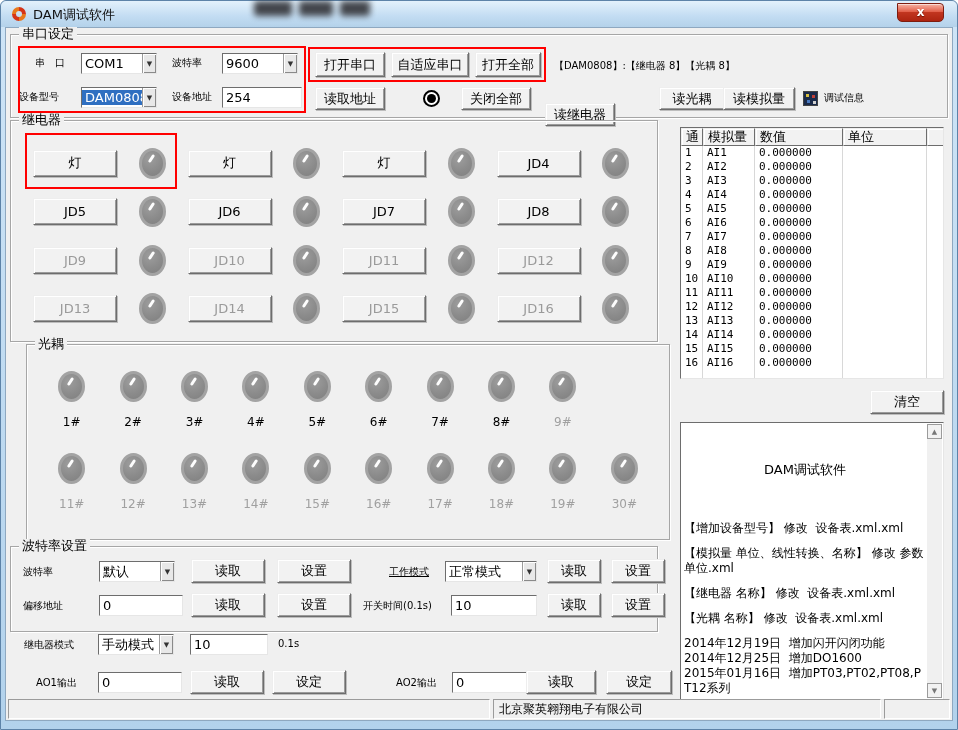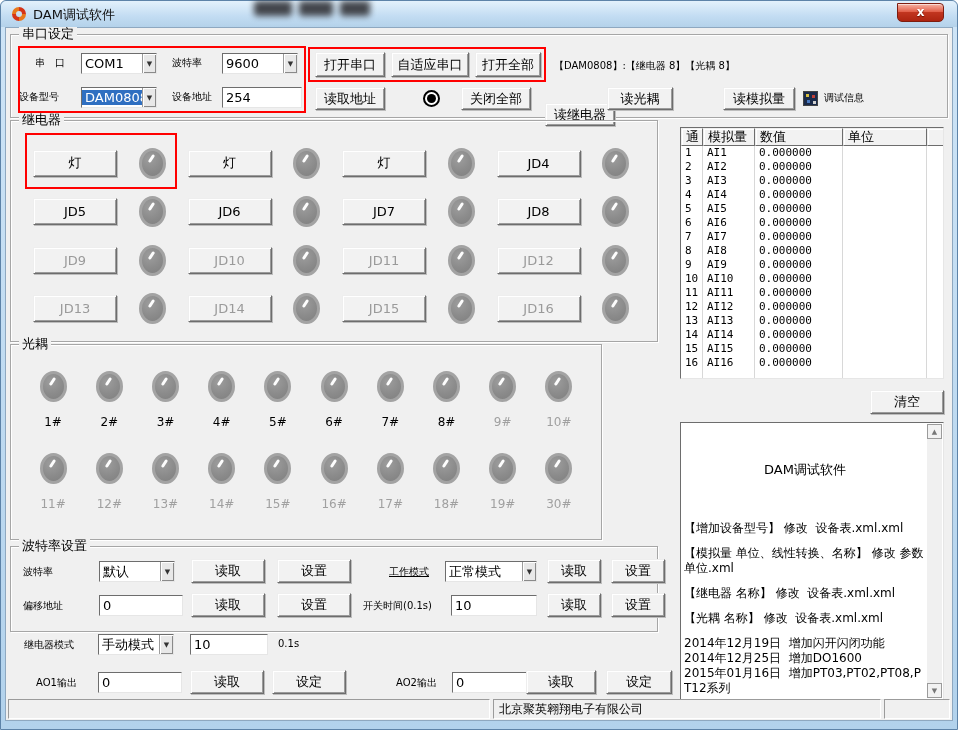--- a/index.html
+++ b/index.html
@@ -141,21 +141,21 @@
 
       <div class="btn" style="left:304px;top:17px;width:70px;height:25px;">打开串口</div>
       <div class="btn" style="left:380px;top:17px;width:78px;height:25px;">自适应串口</div>
       <div class="btn" style="left:464px;top:17px;width:66px;height:25px;">打开全部</div>
       <span class="lbl" style="left:543px;top:24px;">【DAM0808】:【继电器  8】【光耦 8】</span>
 
       <div class="btn" style="left:304px;top:52px;width:70px;height:23px;">读取地址</div>
       <div class="indicator" style="left:412px;top:55px;"></div>
       <div class="btn" style="left:450px;top:52px;width:70px;height:23px;">关闭全部</div>
       <div class="btn" style="left:534px;top:68px;width:70px;height:23px;">读继电器</div>
-      <div class="btn" style="left:596px;top:52px;width:66px;height:23px;">读光耦</div>
+      <div class="btn" style="left:648px;top:52px;width:66px;height:23px;">读光耦</div>
       <div class="btn" style="left:712px;top:52px;width:72px;height:23px;">读模拟量</div>
       <div class="debug-icon" style="left:792px;top:56px;">
         <i style="left:2px;top:2px;background:#d8c040;"></i>
           <i style="left:8px;top:3px;background:#c04038;"></i>
         <i style="left:3px;top:8px;background:#4878c0;"></i>
           <i style="left:9px;top:9px;background:#d0d0d0;"></i>
       </div>
       <span class="lbl" style="left:813px;top:56px;">调试信息</span>
 
       <div class="redbox" style="left:7px;top:11px;width:288px;height:67px;"></div>
@@ -226,21 +226,21 @@
             <div class="led"></div>
           </div>
           <div class="relay-cell">
             <div class="btn relay-btn disabled-look">JD16</div>
             <div class="led"></div>
           </div>
         </div>
       <div class="redbox" style="left:14px;top:12px;width:152px;height:56px;"></div>
     </div>
 
-    <div class="groupbox" style="left:4px;top:316px;width:592px;height:196px;">
+    <div class="groupbox" style="left:20px;top:316px;width:644px;height:196px;">
       <span class="gb-title">光耦</span>
       <div class="opto-row" style="top:26px;">
           <div class="opto-cell">
             <div class="led"></div>
             <div class="num">1#</div>
           </div>
           <div class="opto-cell">
             <div class="led"></div>
             <div class="num">2#</div>
           </div>
@@ -264,24 +264,20 @@
             <div class="led"></div>
             <div class="num">7#</div>
           </div>
           <div class="opto-cell">
             <div class="led"></div>
             <div class="num">8#</div>
           </div>
           <div class="opto-cell">
             <div class="led"></div>
             <div class="num dim">9#</div>
-          </div>
-          <div class="opto-cell">
-            <div class="led"></div>
-            <div class="num dim">10#</div>
           </div>
         </div>
       <div class="opto-row" style="top:108px;">
           <div class="opto-cell">
             <div class="led"></div>
             <div class="num dim">11#</div>
           </div>
           <div class="opto-cell">
             <div class="led"></div>
             <div class="num dim">12#</div>

